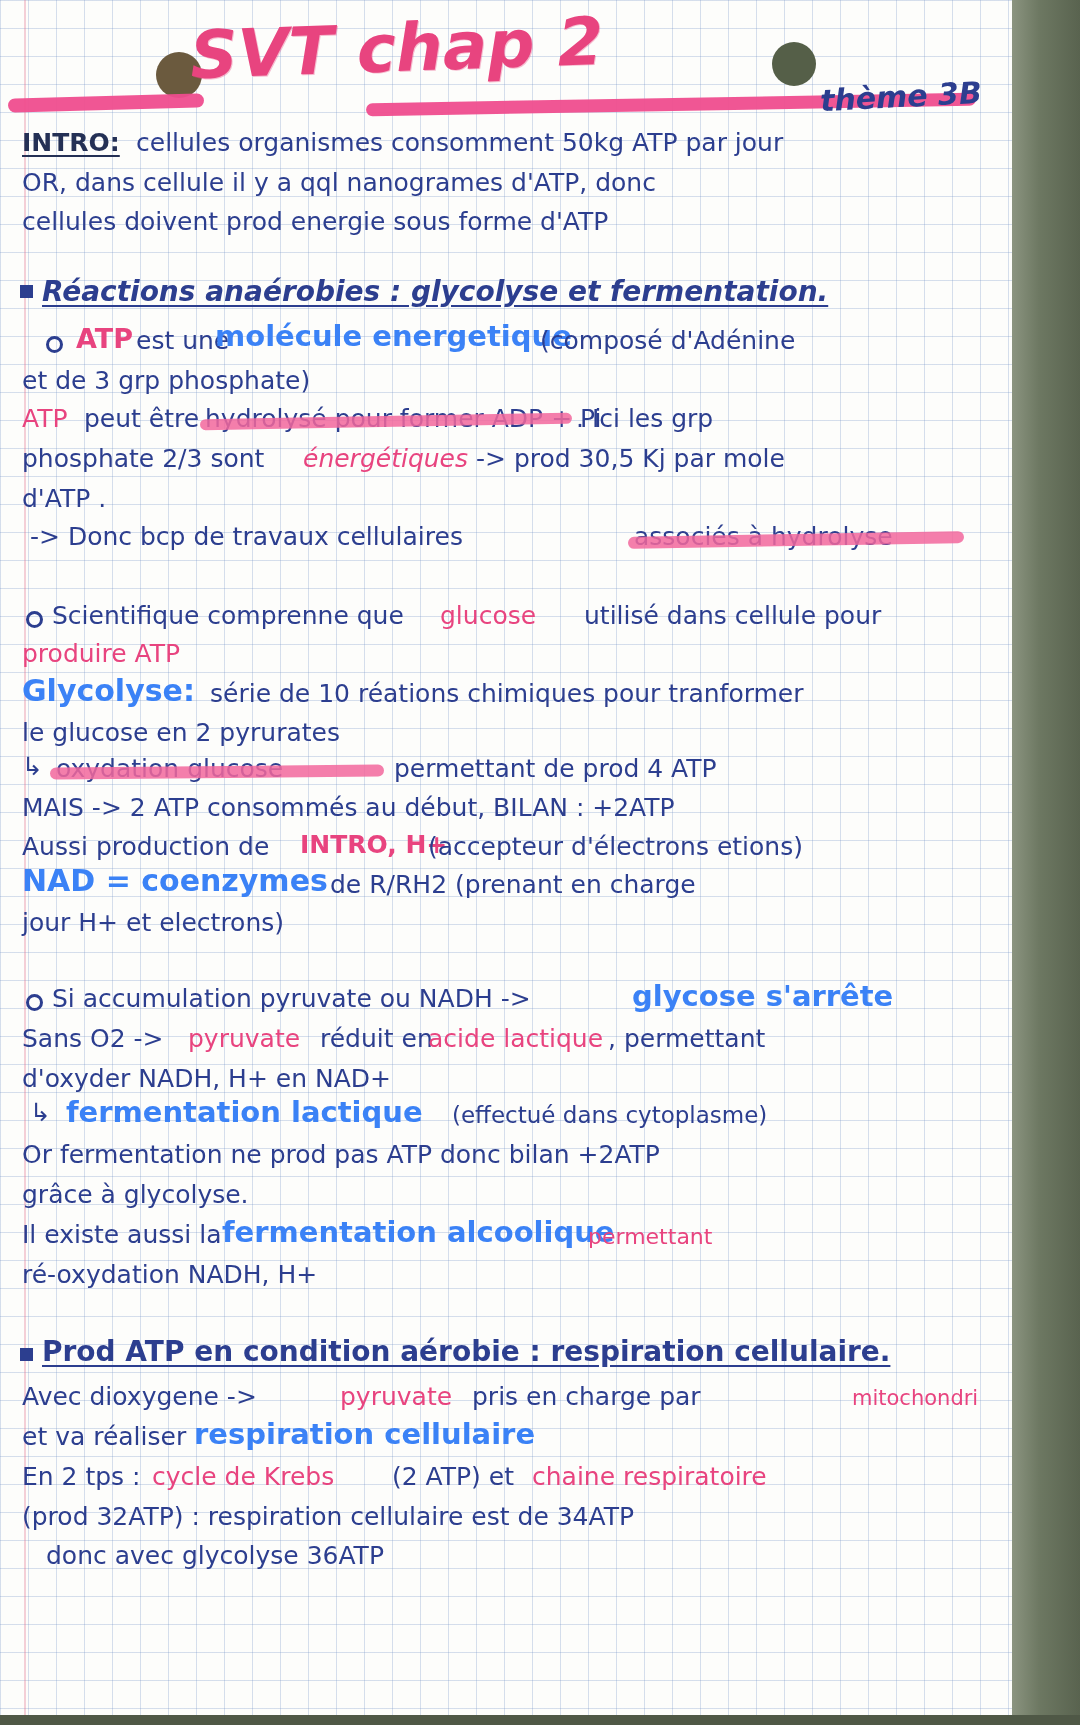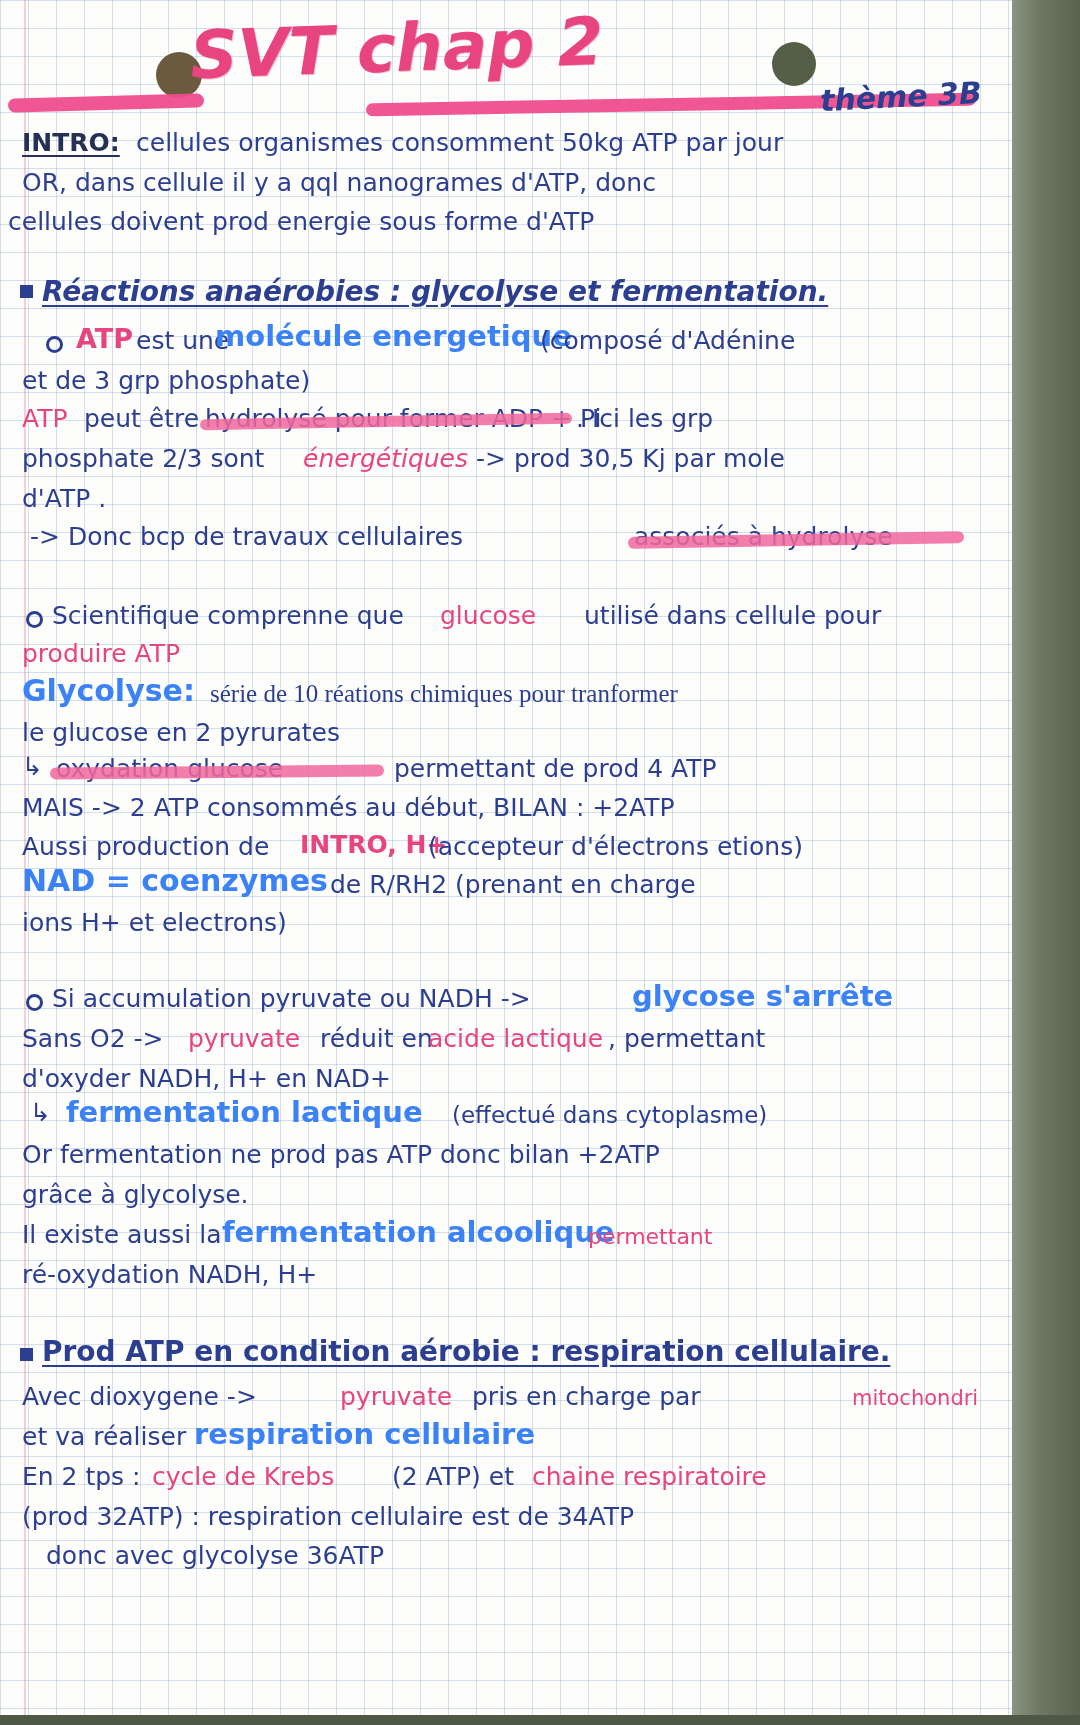--- a/index.html
+++ b/index.html
@@ -130,21 +130,21 @@
     <div class="hw s-title ink-pink" style="left:190px; top:16px; transform: rotate(-2deg); text-shadow: 1px 1px 0 rgba(232,68,127,0.35);">SVT chap 2</div>
 
     <div class="hl-pink" style="left:8px; top:96px; width:196px; height:14px; transform: rotate(-1.5deg);"></div>
     <div class="hl-pink" style="left:366px; top:98px; width:610px; height:13px; transform: rotate(-1deg);"></div>
 
     <div class="hw s-sub ink-blue" style="left:820px; top:82px; transform: rotate(-3deg); font-weight:600;">thème 3B</div>
 
     <div class="hw s-body ink-dark u bold" style="left:22px; top:130px;">INTRO:</div>
     <div class="hw s-body ink-blue" style="left:136px; top:130px;">cellules organismes consomment 50kg ATP par jour</div>
     <div class="hw s-body ink-blue" style="left:22px; top:170px;">OR, dans cellule il y a qql nanogrames d'ATP, donc</div>
-    <div class="hw s-body ink-blue" style="left:8px; top:209px;">cellules doivent prod energie sous forme d'ATP</div>
+    <div class="hw s-body ink-blue" style="left:22px; top:209px;">cellules doivent prod energie sous forme d'ATP</div>
 
     <div class="sq-bullet" style="left:20px; top:285px;"></div>
     <div class="hw s-head ink-blue u" style="left:42px; top:278px;font-style:italic;">Réactions anaérobies : glycolyse et fermentation.</div>
 
     <div class="dot-bullet" style="left:46px; top:336px;"></div>
     <div class="hw s-body ink-pink bold" style="left:76px; top:325px; font-size:27px;">ATP</div>
     <div class="hw s-body ink-blue" style="left:136px; top:328px;">est une</div>
     <div class="hw ink-cyan bold" style="left:215px; top:322px; font-size:29px;">molécule energetique</div>
     <div class="hw s-body ink-blue" style="left:540px; top:328px;">(composé d'Adénine</div>
     <div class="hw s-body ink-blue" style="left:22px; top:368px;">et de 3 grp phosphate)</div>
@@ -164,37 +164,37 @@
     <div class="hw s-body ink-blue" style="left:634px; top:524px;">associés à hydrolyse</div>
     <div class="hl-pink-soft" style="left:628px; top:534px; width:336px; height:12px; transform: rotate(-1deg);"></div>
 
     <div class="dot-bullet" style="left:26px; top:611px;"></div>
     <div class="hw s-body ink-blue" style="left:52px; top:603px;">Scientifique comprenne que</div>
     <div class="hw s-body ink-pink" style="left:440px; top:603px;">glucose</div>
     <div class="hw s-body ink-blue" style="left:560px; top:603px;padding-left:24px;">utilisé dans cellule pour</div>
     <div class="hw s-body ink-pink" style="left:22px; top:641px;">produire ATP</div>
 
     <div class="hw ink-cyan bold" style="left:22px; top:676px; font-size:30px;">Glycolyse:</div>
-    <div class="hw s-body ink-blue" style="left:210px; top:681px;font-family:Liberation Serif, serif;">série de 10 réations chimiques pour tranformer</div>
+    <div class="hw s-body ink-blue" style="left:210px; top:681px;">série de 10 réations chimiques pour tranformer</div>
     <div class="hw s-body ink-blue" style="left:22px; top:720px;">le glucose en 2 pyrurates</div>
 
     <div class="hw s-body ink-blue" style="left:22px; top:754px; font-style:normal;">↳</div>
     <div class="hw s-body ink-blue" style="left:56px; top:756px;">oxydation glucose</div>
     <div class="hl-pink-soft" style="left:50px; top:766px; width:334px; height:12px; transform: rotate(-0.5deg);"></div>
     <div class="hw s-body ink-blue" style="left:394px; top:756px;">permettant de prod 4 ATP</div>
 
     <div class="hw s-body ink-blue" style="left:22px; top:795px;">MAIS -&gt; 2 ATP consommés au début, BILAN : +2ATP</div>
 
     <div class="hw s-body ink-blue" style="left:22px; top:834px;">Aussi production de</div>
     <div class="hw s-body ink-pink bold" style="left:300px; top:832px;">INTRO, H+</div>
     <div class="hw ink-cyan bold" style="left:22px; top:866px; font-size:30px;">NAD = coenzymes</div>
 
     <div class="hw s-body ink-blue" style="left:428px; top:834px;">(accepteur d'électrons etions)</div>
     <div class="hw s-body ink-blue" style="left:330px; top:872px;">de R/RH2 (prenant en charge</div>
-    <div class="hw s-body ink-blue" style="left:22px; top:910px;">ions H+ et electrons)</div>
+    <div class="hw s-body ink-blue" style="left:22px; top:910px;">jour H+ et electrons)</div>
 
     <div class="dot-bullet" style="left:26px; top:994px;"></div>
     <div class="hw ink-cyan bold" style="left:632px; top:982px; font-size:29px;">glycose s'arrête</div>
     <div class="hw s-body ink-blue" style="left:52px; top:986px;">Si accumulation pyruvate ou NADH -&gt;</div>
 
     <div class="hw s-body ink-blue" style="left:22px; top:1026px;">Sans O2 -&gt;</div>
     <div class="hw s-body ink-pink" style="left:188px; top:1026px;">pyruvate</div>
     <div class="hw s-body ink-blue" style="left:320px; top:1026px;">réduit en</div>
     <div class="hw s-body ink-pink" style="left:428px; top:1026px;">acide lactique</div>
     <div class="hw s-body ink-blue" style="left:608px; top:1026px;">, permettant</div>

